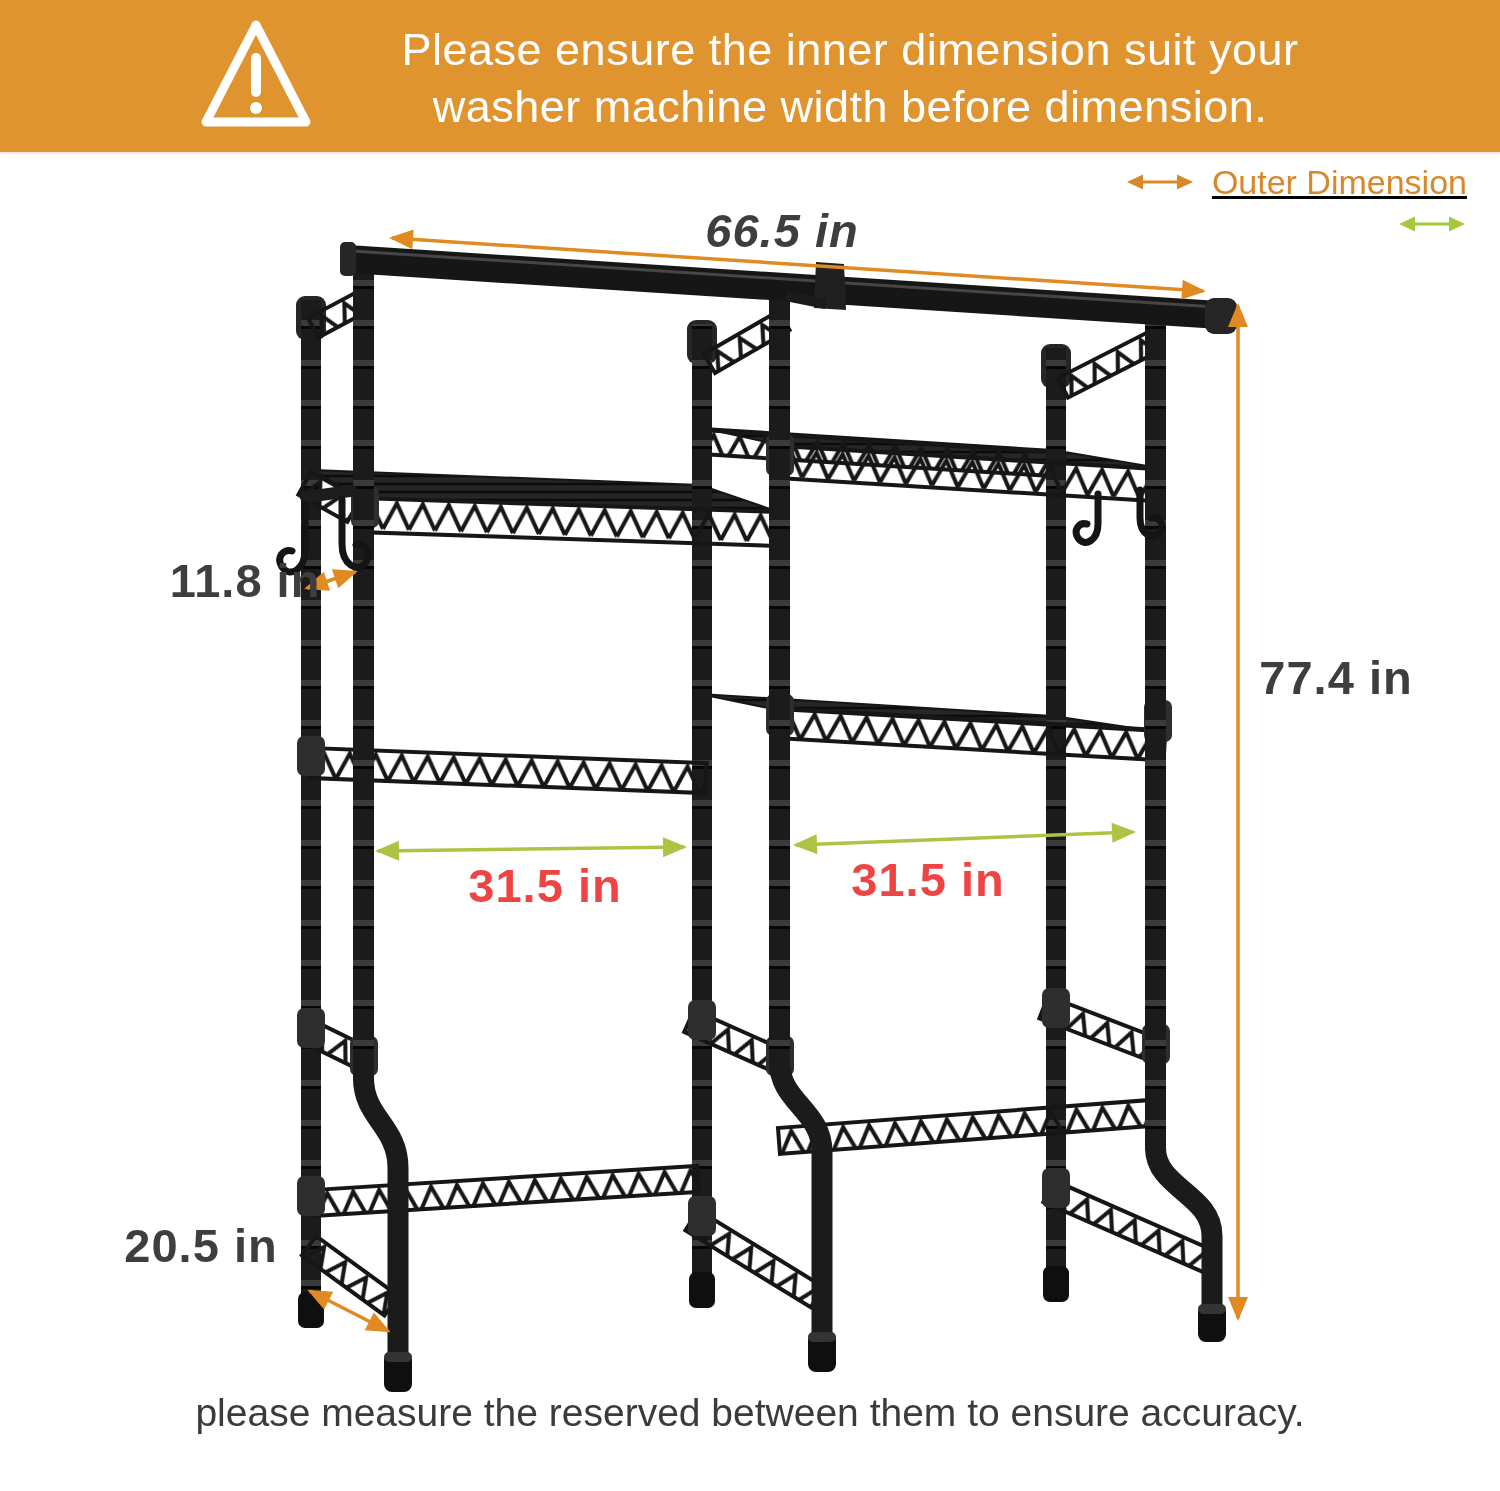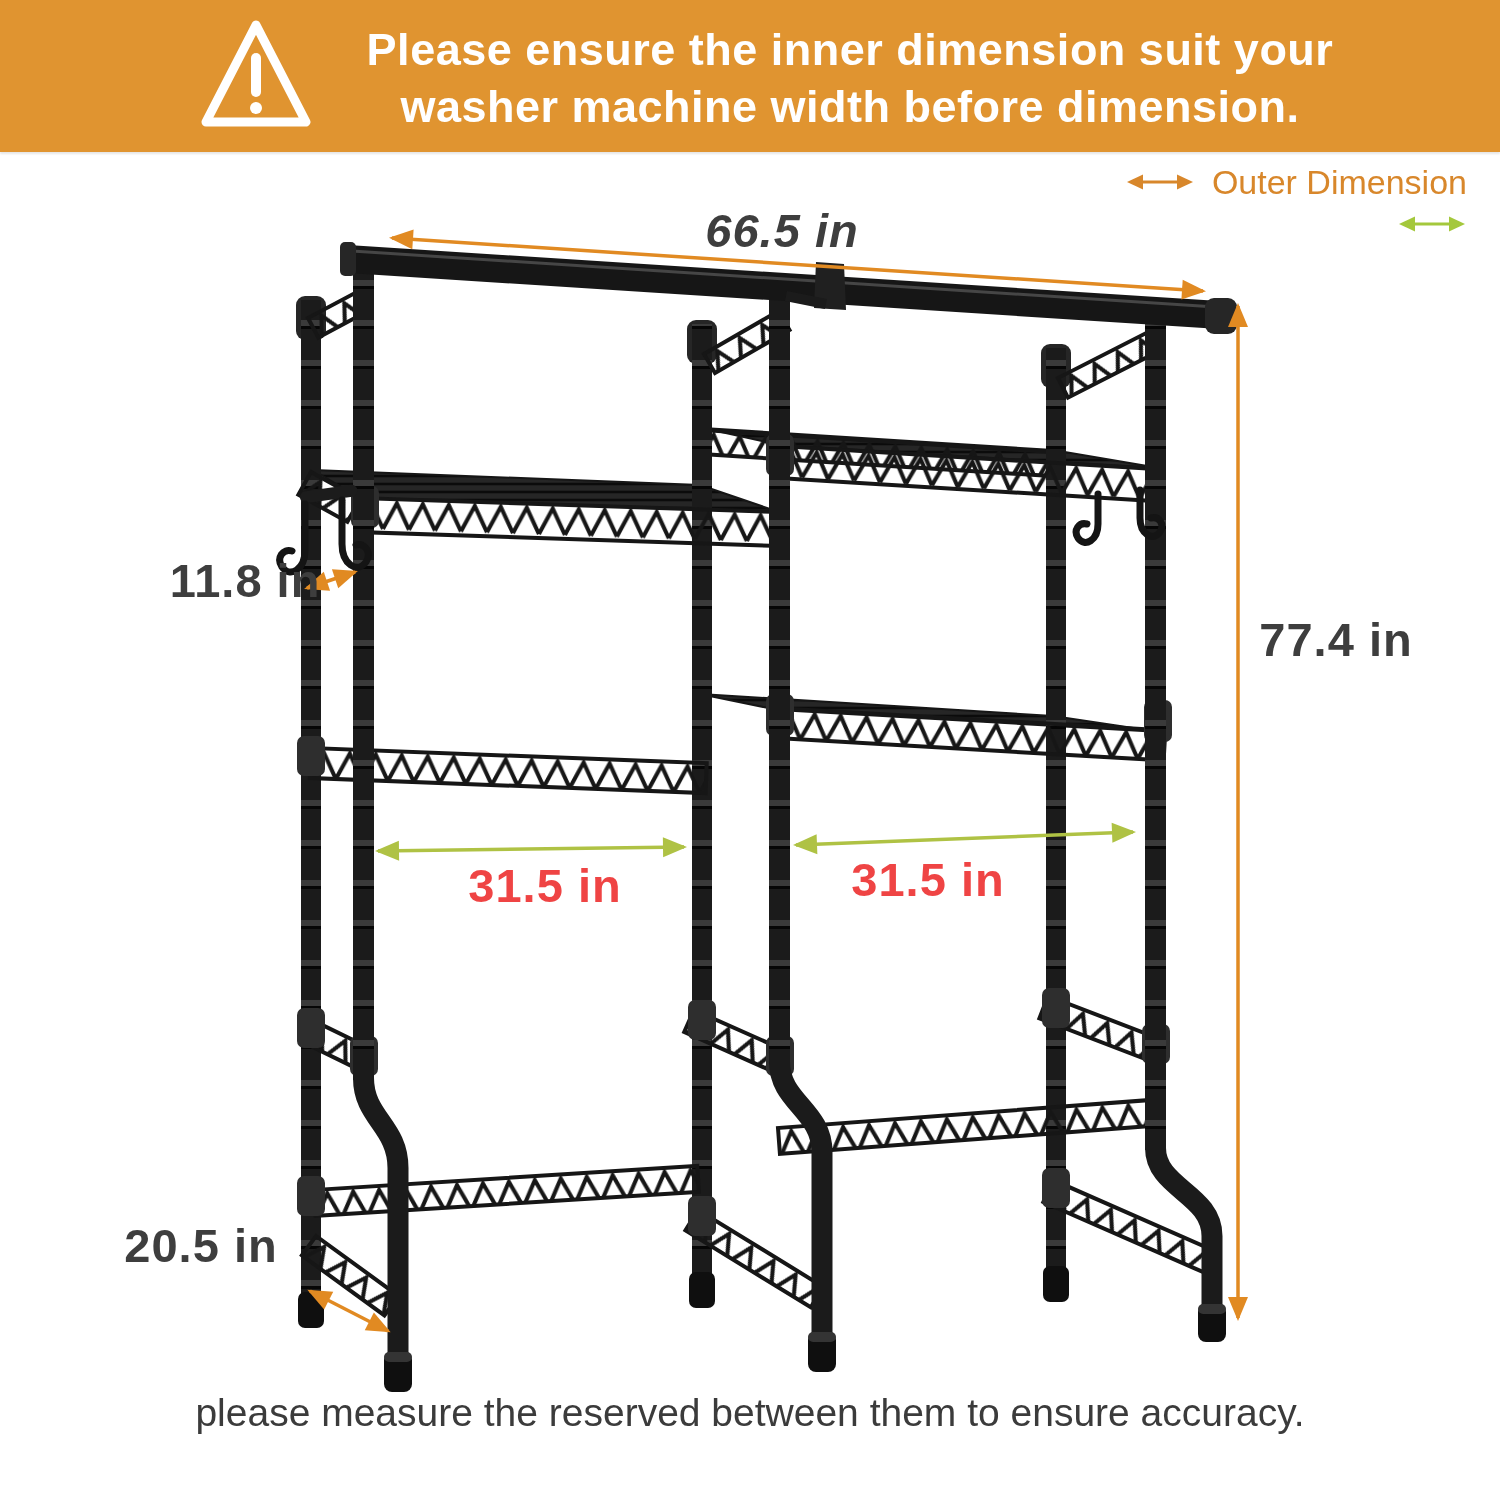--- a/index.html
+++ b/index.html
@@ -5,26 +5,26 @@
   html,body{margin:0;padding:0;}
   body{width:1500px;height:1491px;position:relative;background:#ffffff;overflow:hidden;
        font-family:"Liberation Sans", sans-serif;}
   .page{position:absolute;inset:0;}
 
   
   .banner{position:absolute;left:0;top:0;width:1500px;height:152px;background:#E09430;
           box-shadow:0 2px 2px rgba(0,0,0,0.10);}
   .warning-triangle{position:absolute;left:200px;top:16px;width:112px;height:116px;}
   .banner-title{position:absolute;left:330px;top:21px;width:1040px;text-align:center;
-                color:#ffffff;font-size:45px;font-weight:bold;line-height:57px;letter-spacing:.5px;}
+                color:#ffffff;font-size:45px;font-weight:normal;line-height:57px;letter-spacing:.5px;}
   .banner-title span{display:block;}
 
   
   .legend{position:absolute;top:161px;left:1095px;width:372px;}
-  .legend-row{display:flex;align-items:center;justify-content:flex-end;gap:17px;height:42px;}
+  .legend-row{display:flex;align-items:center;justify-content:flex-end;gap:17px;height:42px;text-decoration:underline;}
   .legend-label{font-size:34px;line-height:38px;white-space:nowrap;}
   .legend-label.outer{color:#D8872B;}
   .legend-label.inner{color:#A4C83C;}
 
   
   .rack-svg{position:absolute;left:0;top:0;width:1500px;height:1491px;}
 
   
   .dim{position:absolute;font-size:47px;font-weight:600;color:#3E3E3E;letter-spacing:1px;
        white-space:nowrap;transform:translateX(-50%);}
@@ -244,21 +244,21 @@
     </g>
     <g>
       <line x1="378" y1="851" x2="684" y2="847" stroke="#AFC244" stroke-width="3.5" marker-start="url(#mg)" marker-end="url(#mg)"></line>
     </g>
     <g>
       <line x1="796" y1="845" x2="1133" y2="832" stroke="#AFC244" stroke-width="3.5" marker-start="url(#mg)" marker-end="url(#mg)"></line>
     </g>
   </svg>
 
   <div class="dim" style="left:782px;top:203px;font-style:italic;">66.5 in</div>
-  <div class="dim" style="left:1336px;top:612px;text-align:center;">77.4 in</div>
+  <div class="dim" style="left:1336px;top:650px;text-align:center;">77.4 in</div>
   <div class="dim" style="left:200px;top:553px;margin-left:45px;">11.8 in</div>
   <div class="dim" style="left:201px;top:1218px;">20.5 in</div>
   <div class="dim green" style="left:545px;top:858px;">31.5 in</div>
   <div class="dim green" style="left:928px;top:852px;">31.5 in</div>
 
   <div class="note">
     <span>please measure the reserved between them to ensure accuracy.</span>
   </div>
 
 </div>

